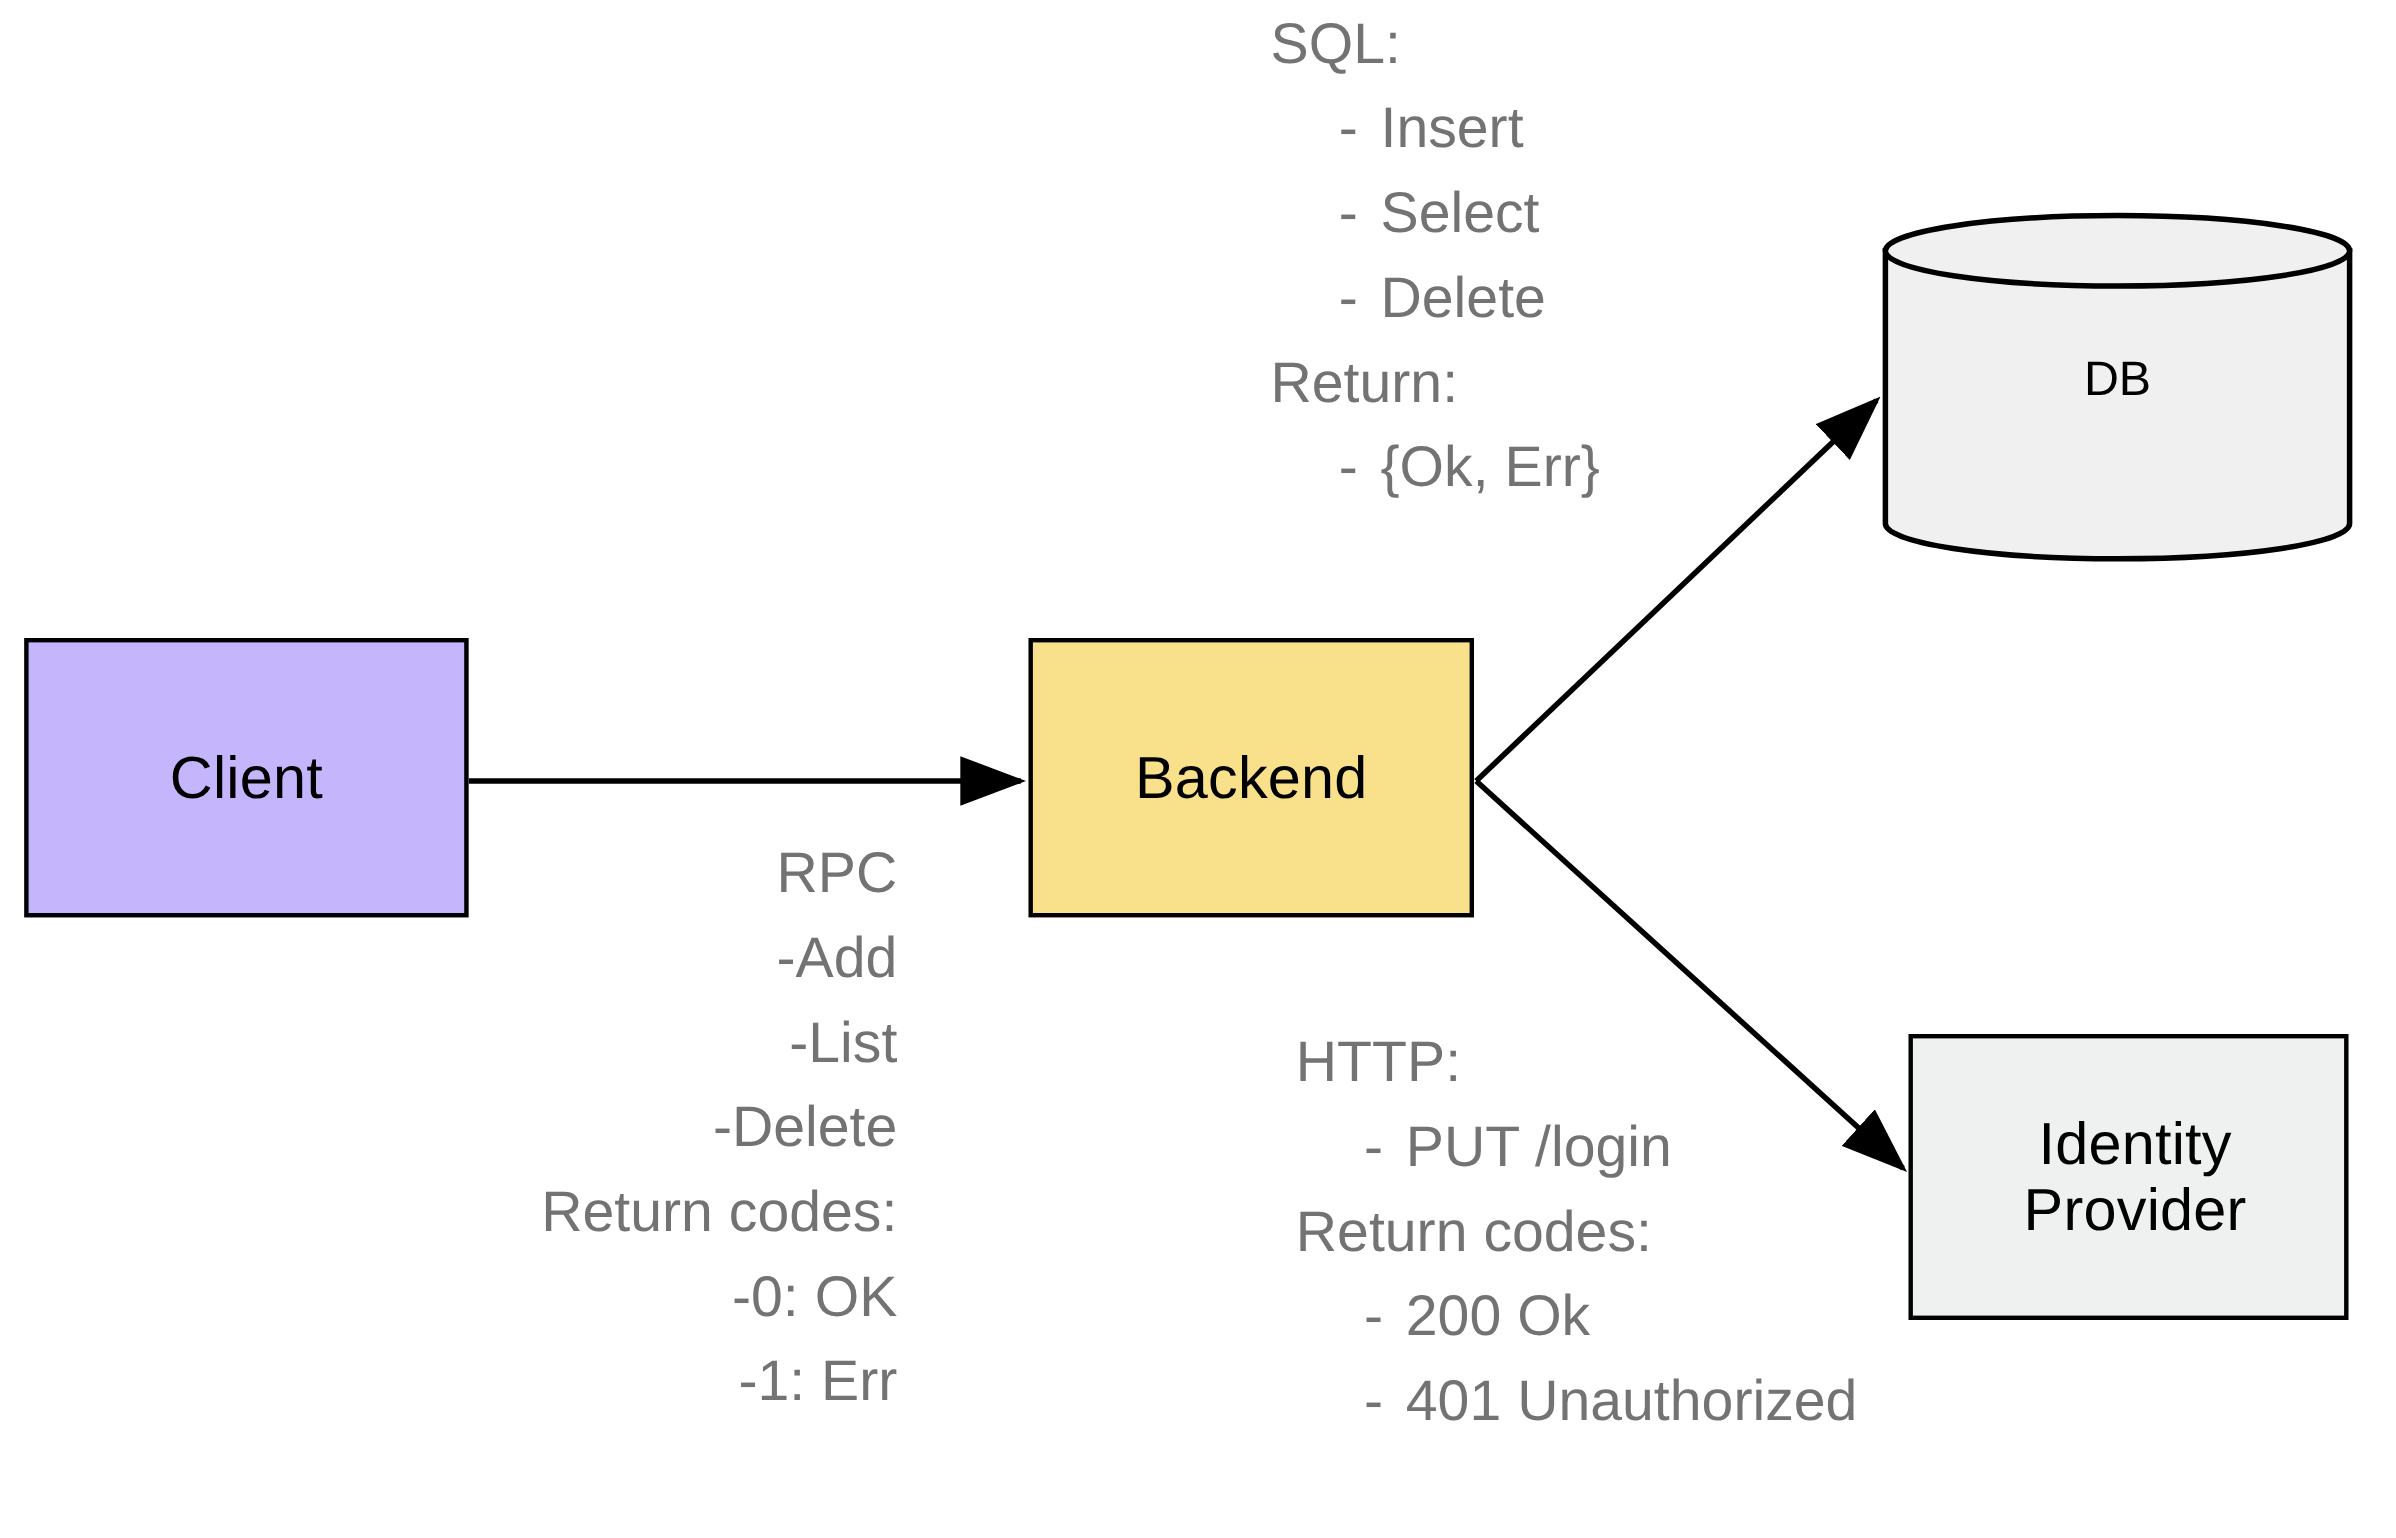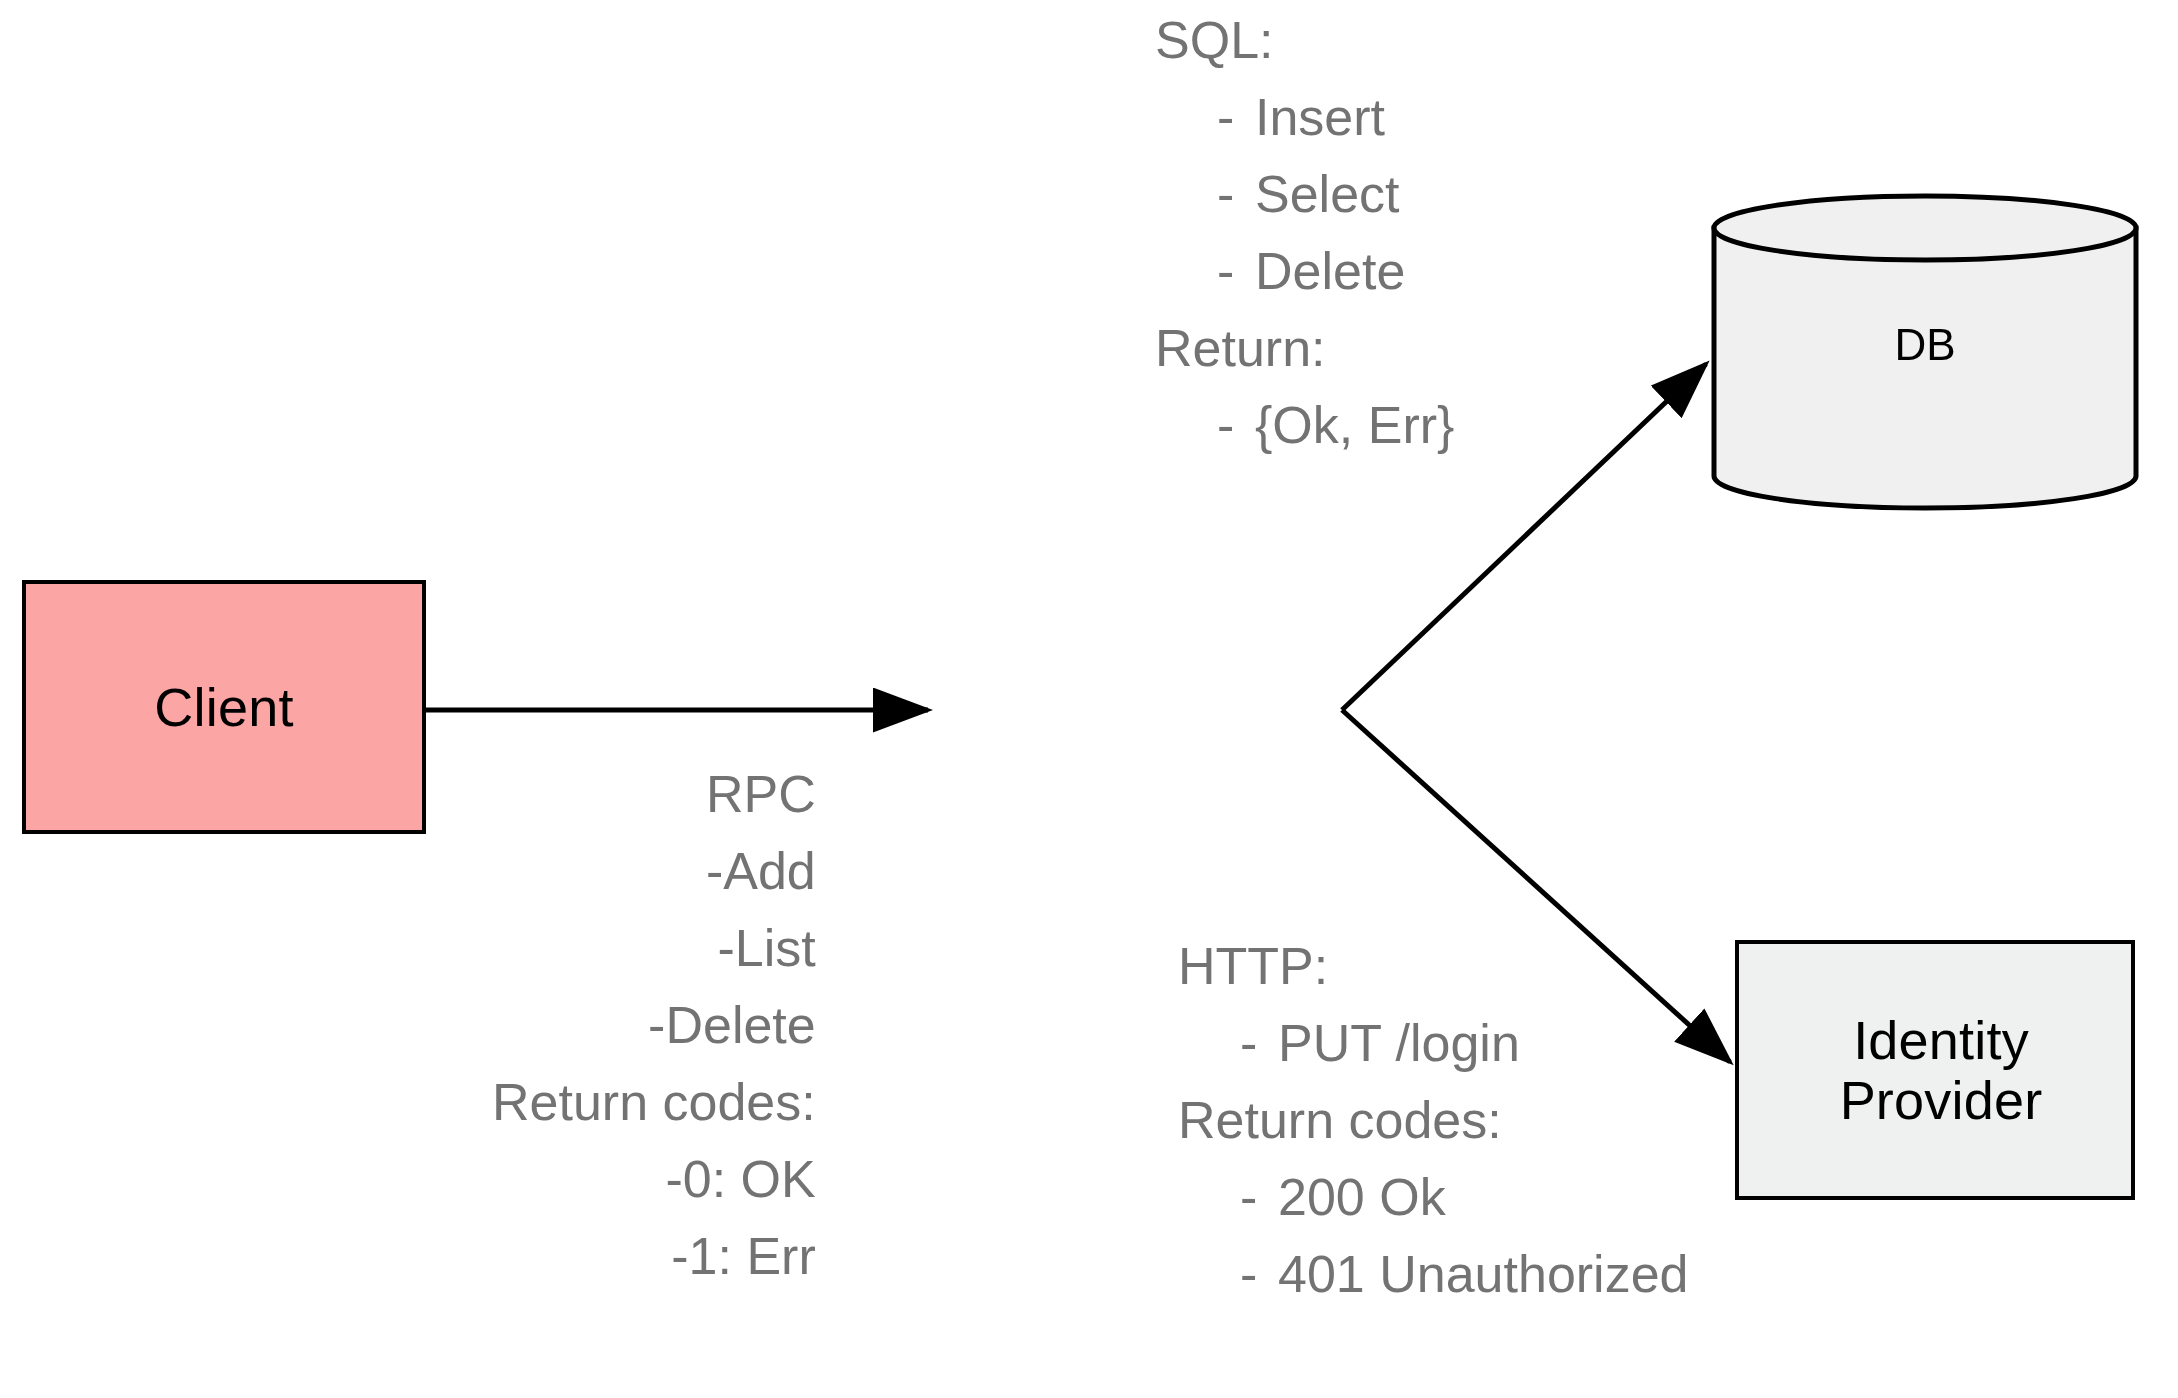--- a/index.html
+++ b/index.html
@@ -34,21 +34,21 @@
     letter-spacing: 0.2px;
     color: #000000;
     white-space: pre-line;
   }
 
   #node-client {
     left: 22px;
     top: 580px;
     width: 404px;
     height: 254px;
-    background: #fca5a5;
+    background: #c4b5fd;
   }
   #node-backend {
     left: 935px;
     top: 580px;
     width: 405px;
     height: 254px;
     background: #f9e18c;
   }
   #node-identity-provider {
     left: 1735px;
@@ -139,20 +139,23 @@
 
     <line x1="1342" y1="710" x2="1706" y2="364" stroke="#000000" stroke-width="5" marker-end="url(#arrowhead)"></line>
 
     <line x1="1342" y1="710" x2="1730" y2="1062" stroke="#000000" stroke-width="5" marker-end="url(#arrowhead)"></line>
   </svg>
 
   <div class="node" id="node-client">
     <span class="node-label">Client</span>
   </div>
 
+  <div class="node" id="node-backend">
+    <span class="node-label">Backend</span>
+  </div>
 
   <div id="node-db">
     <svg class="db-svg" viewBox="0 0 430 320" xmlns="http://www.w3.org/2000/svg" preserveAspectRatio="none">
       <path d="M4,36 L4,284 A211,32 0 0 0 426,284 L426,36 Z" fill="#f0f0f0" stroke="#000000" stroke-width="5"></path>
       <ellipse cx="215" cy="36" rx="211" ry="32" fill="#f0f0f0" stroke="#000000" stroke-width="5"></ellipse>
     </svg>
     <span class="node-label">DB</span>
   </div>
 
   <div class="node" id="node-identity-provider">

